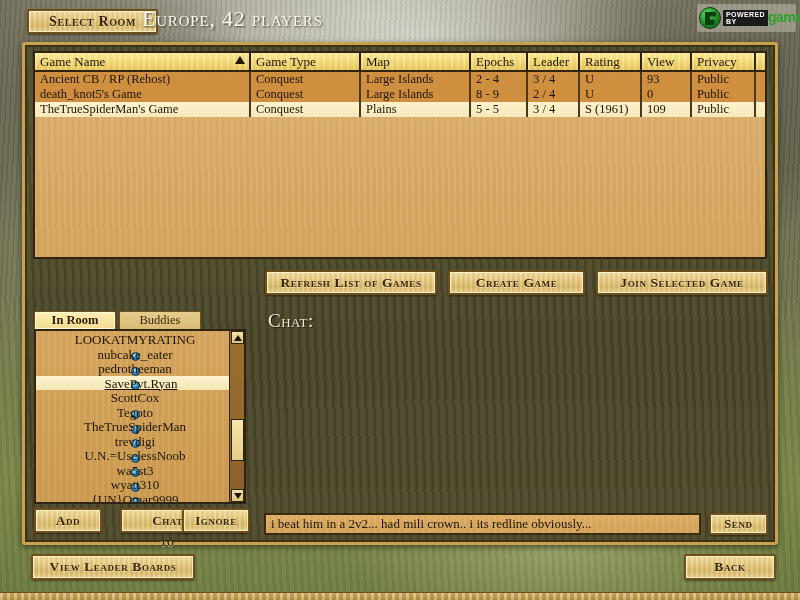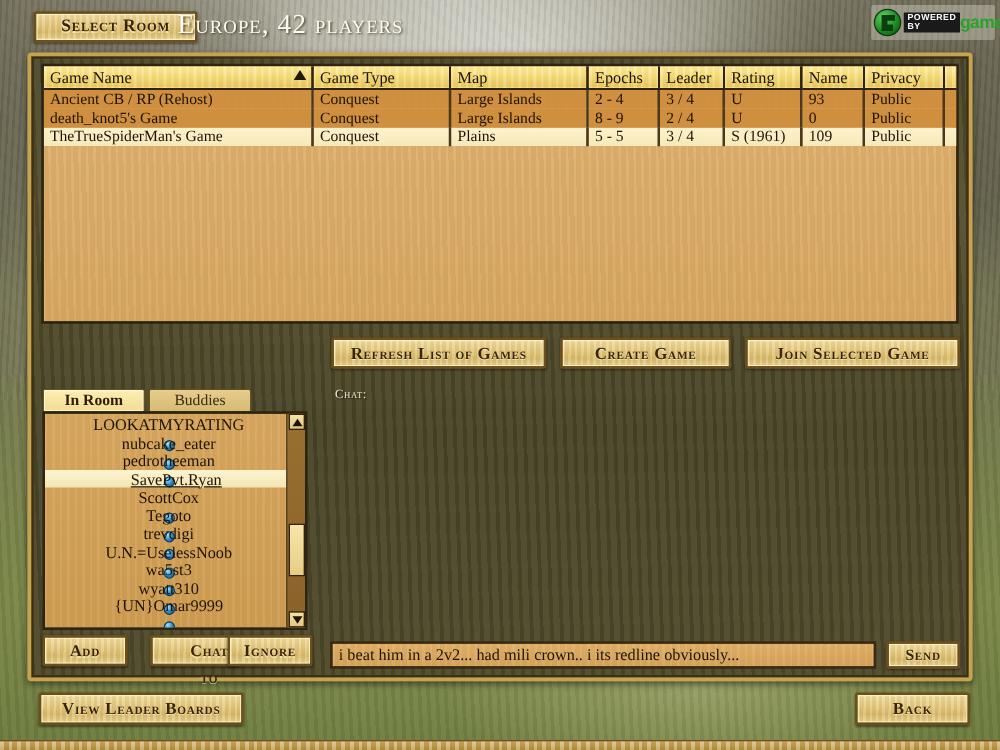--- a/index.html
+++ b/index.html
@@ -276,21 +276,21 @@
   .small-btn { position: absolute; top: 508px; height: 25px; font-size: 13px; line-height: 21px; }
   #btn-add    { left: 34px;  width: 68px; }
   #btn-chatto { left: 120px; width: 72px; padding-left: 23px; }
   #btn-ignore { left: 182px; width: 68px; }
 
   
   #chat-label-bar {
     position: absolute; left: 262px; top: 310px;
     width: 506px; height: 17px;
     color: #f5ead0;
-    font-size: 10px;
+    font-size: 19px;
     font-variant: small-caps;
     letter-spacing: .5px;
     padding-left: 6px;
     text-shadow: 1px 1px 1px rgba(0,0,0,.7);
   }
   #chatlog {
     position: absolute; left: 262px; top: 327px;
     width: 506px; height: 177px;
     border: 2px solid #2e2411;
     background:
@@ -381,21 +381,21 @@
             <span>Game Type</span></th>
           <th>
             <span>Map</span></th>
           <th>
             <span>Epochs</span></th>
           <th>
             <span>Leader</span></th>
           <th>
             <span>Rating</span></th>
           <th>
-            <span>Name</span></th>
+            <span>View</span></th>
           <th>
             <span>Privacy</span></th>
           <th></th>
         </tr>
       </thead>
       <tbody id="games-body">
           <tr class="row-odd">
             <td>Ancient CB / RP (Rehost)</td>
             <td>Conquest</td>
             <td>Large Islands</td>
@@ -460,20 +460,24 @@
         </div>
         <div class="player">
           <span>ScottCox</span>
           <span class="globe"></span>
         </div>
         <div class="player">
           <span>Tegoto</span>
           <span class="globe"></span>
         </div>
         <div class="player">
+          <span>TheTrueSpiderMan</span>
+          <span class="globe"></span>
+        </div>
+        <div class="player">
           <span>trevdigi</span>
           <span class="globe"></span>
         </div>
         <div class="player">
           <span>U.N.=UselessNoob</span>
           <span class="globe"></span>
         </div>
         <div class="player">
           <span>wa5st3</span>
           <span class="globe"></span>

